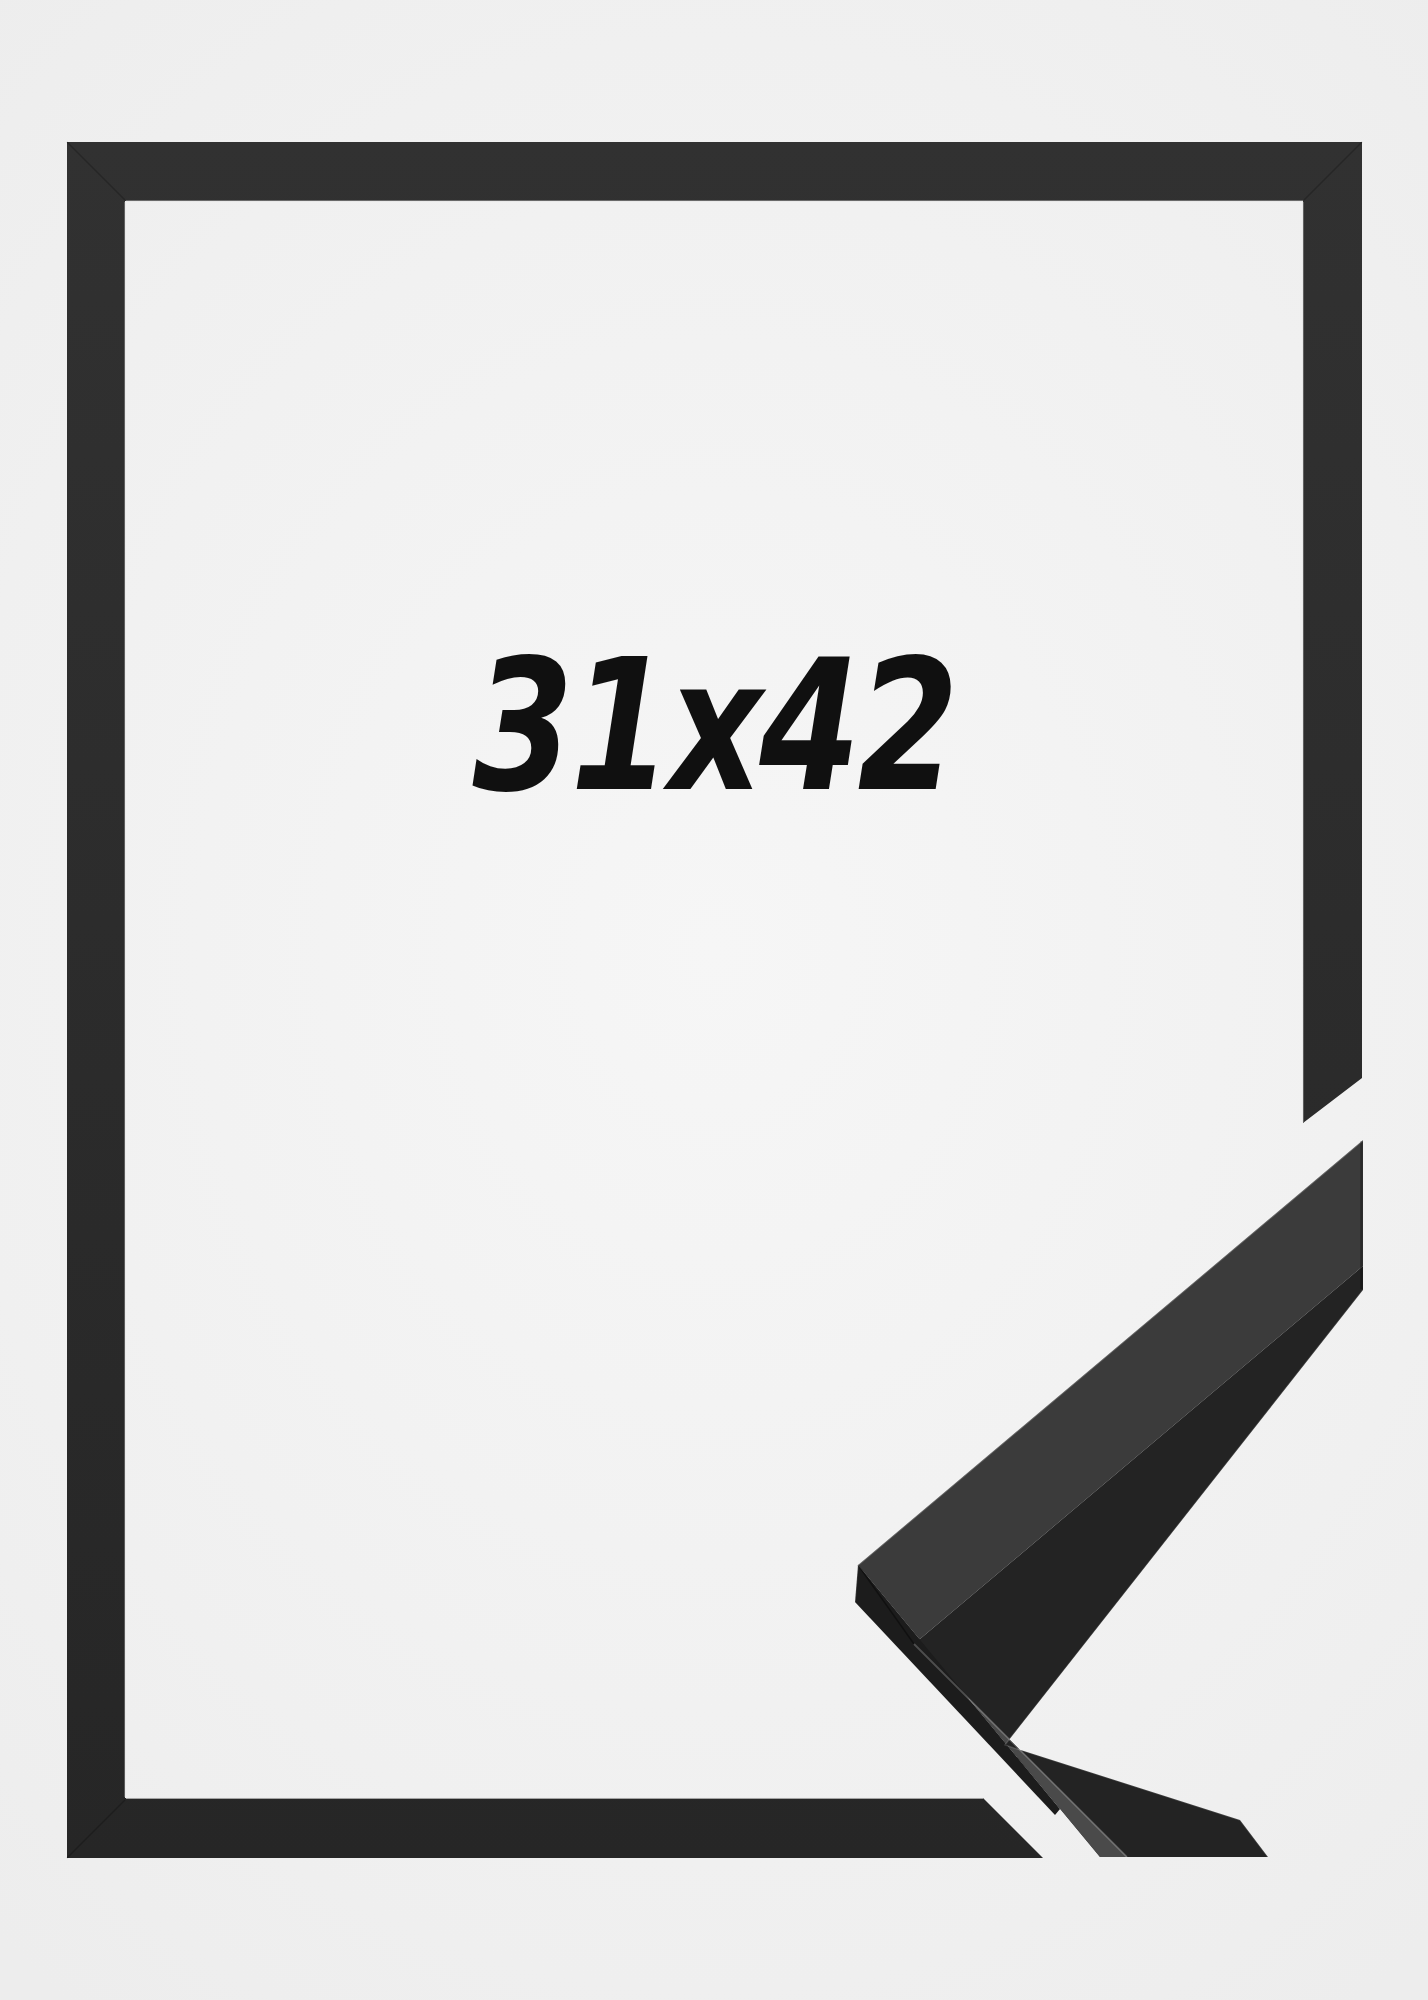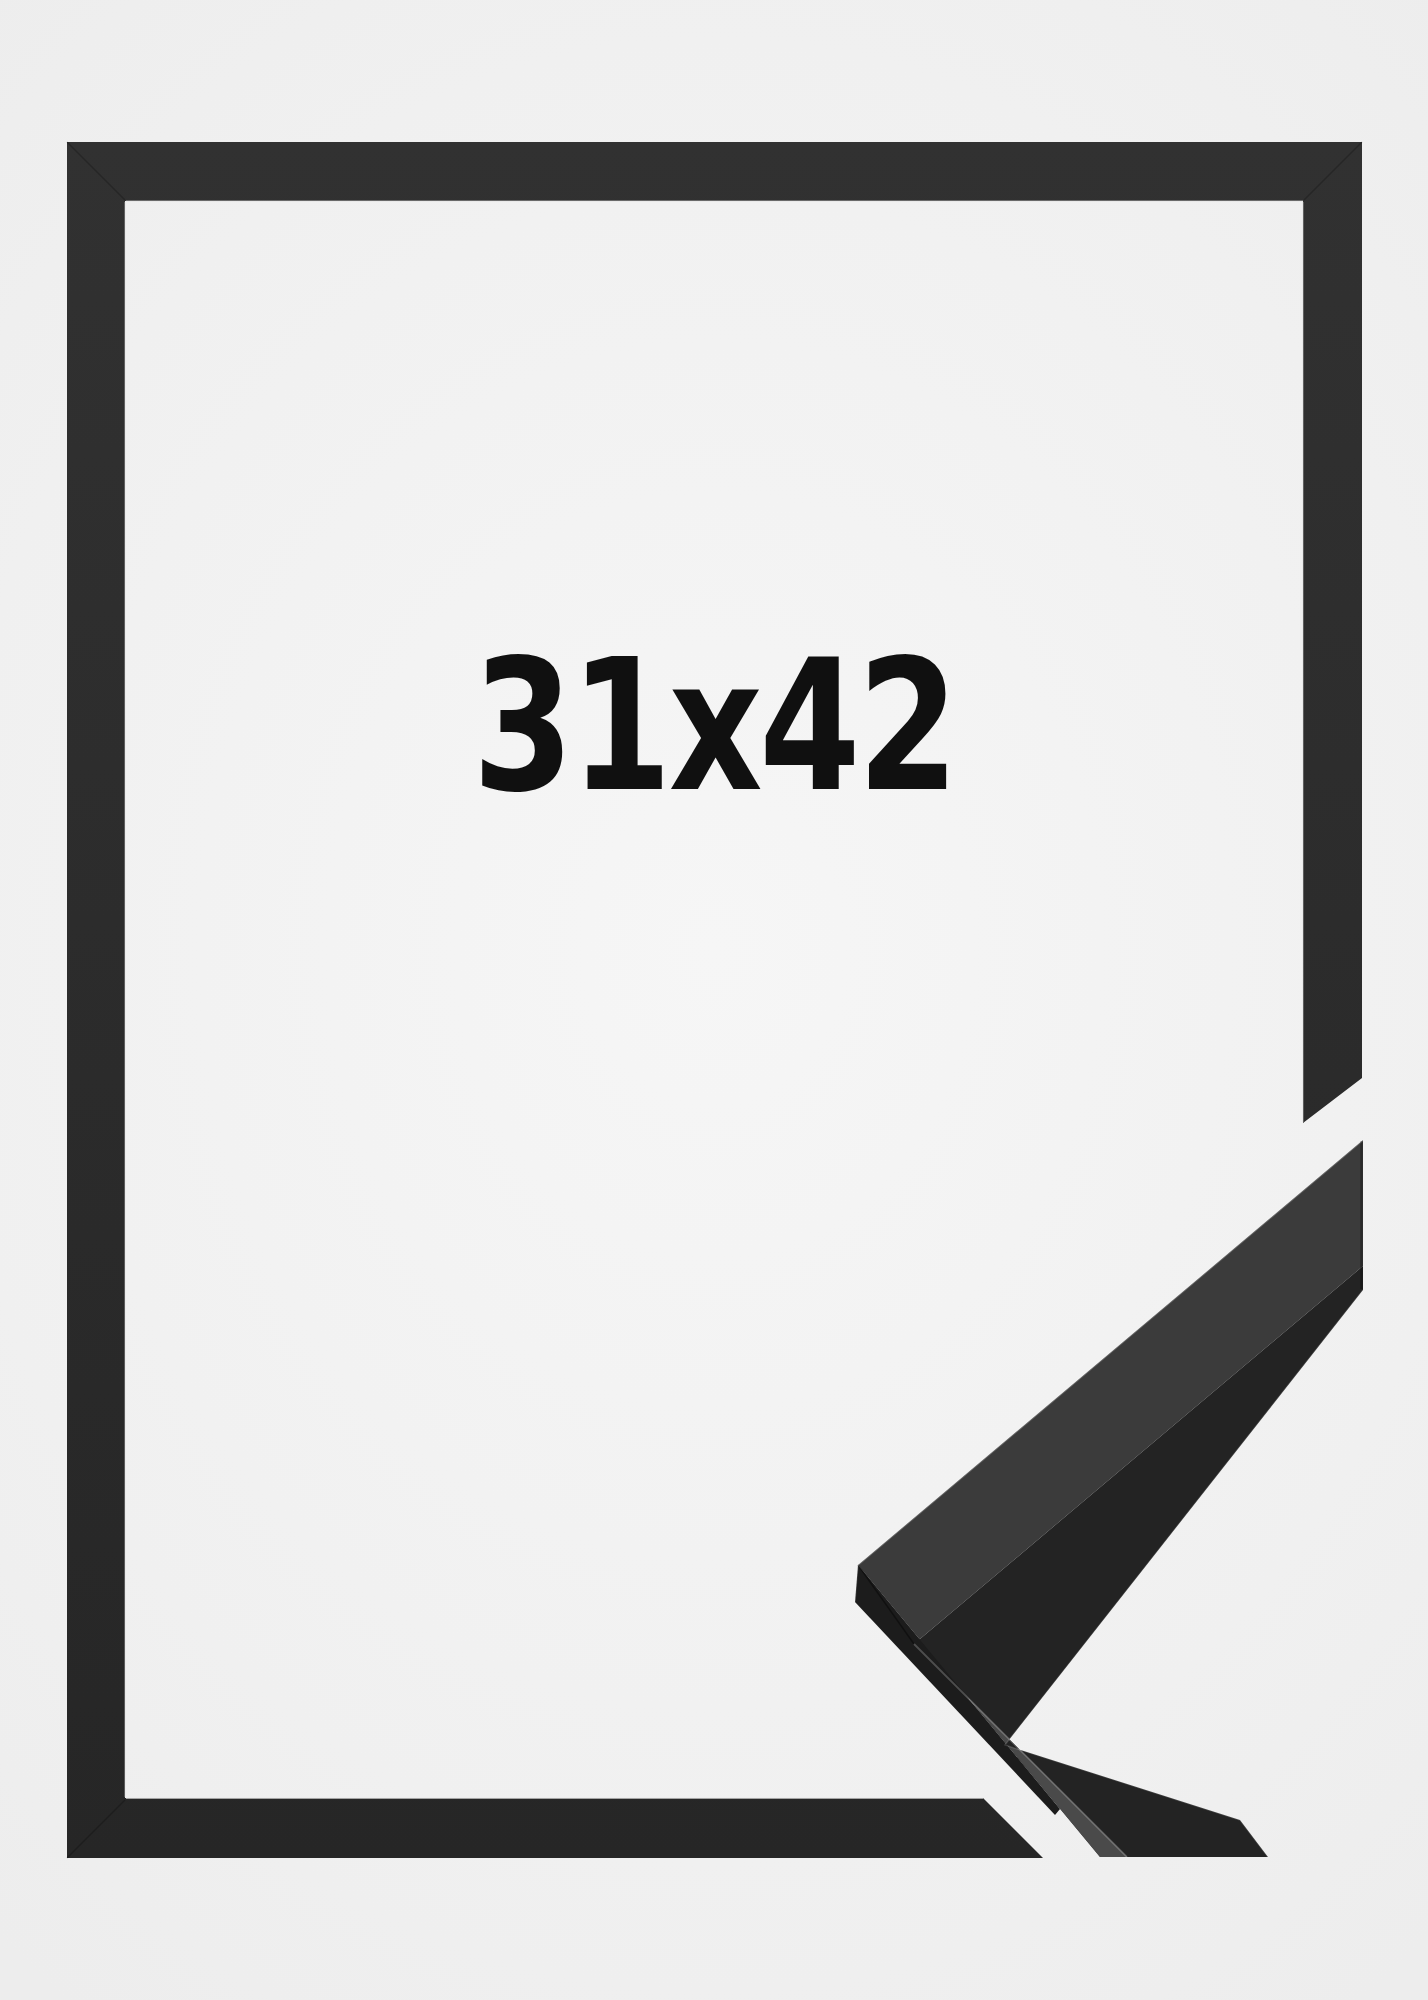--- a/index.html
+++ b/index.html
@@ -14,20 +14,21 @@
       radial-gradient(ellipse 1100px 1300px at 714px 950px,
         var(--background-center, #f6f6f6) 0%,
         var(--background, #f0f0f0) 70%,
         var(--background-edge, #ededed) 100%);
     font-family: "DejaVu Sans", "Liberation Sans", sans-serif;
   }
   .stage {
     position: relative;
     width: 1428px;
     height: 2000px;
+    font-style: italic;
   }
   .stage svg {
     position: absolute;
     left: 0;
     top: 0;
     display: block;
   }
   
   .frame-shape {
     fill: url(#frameGrad);

